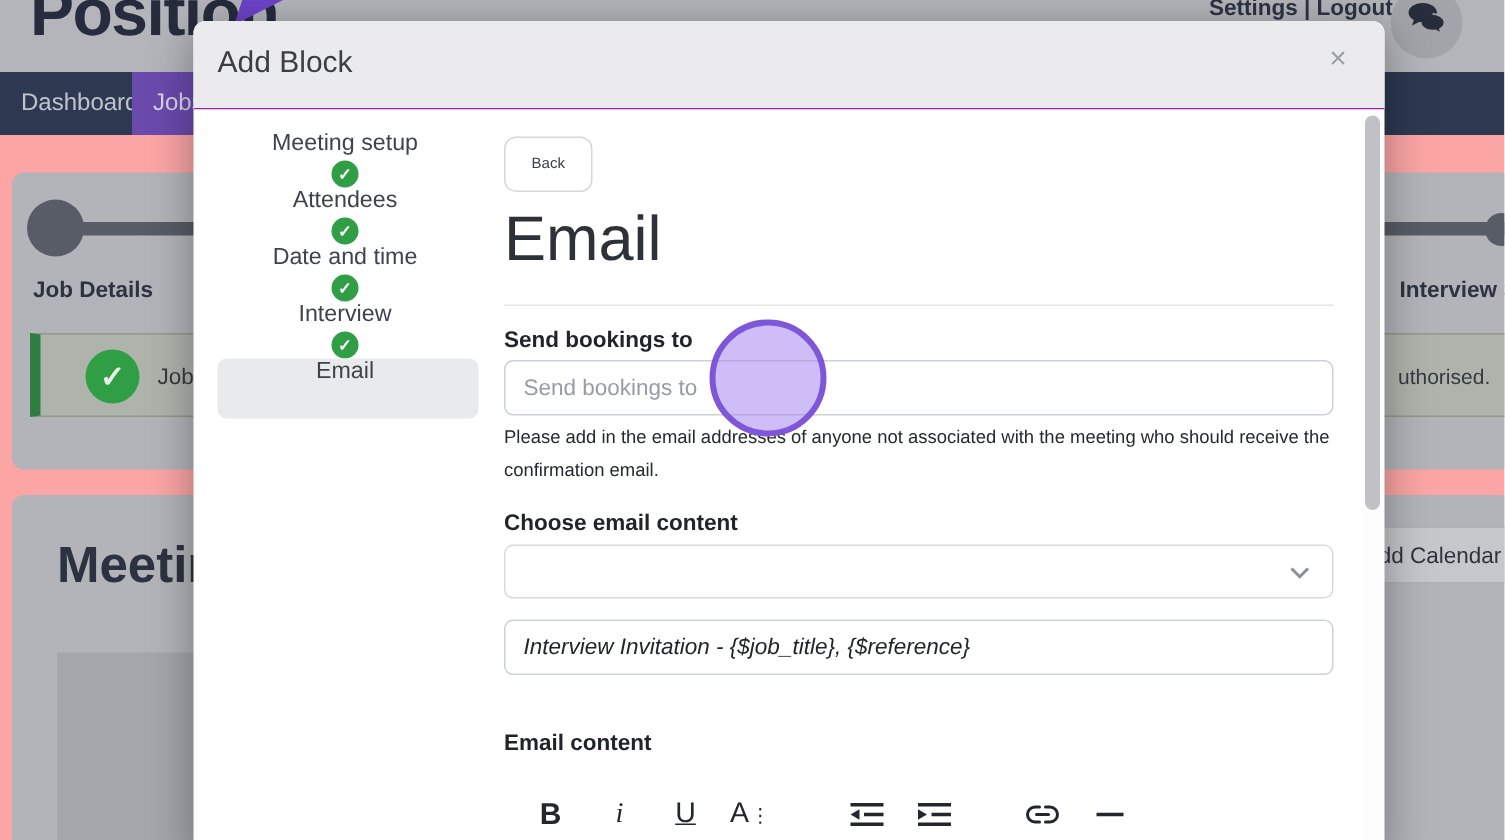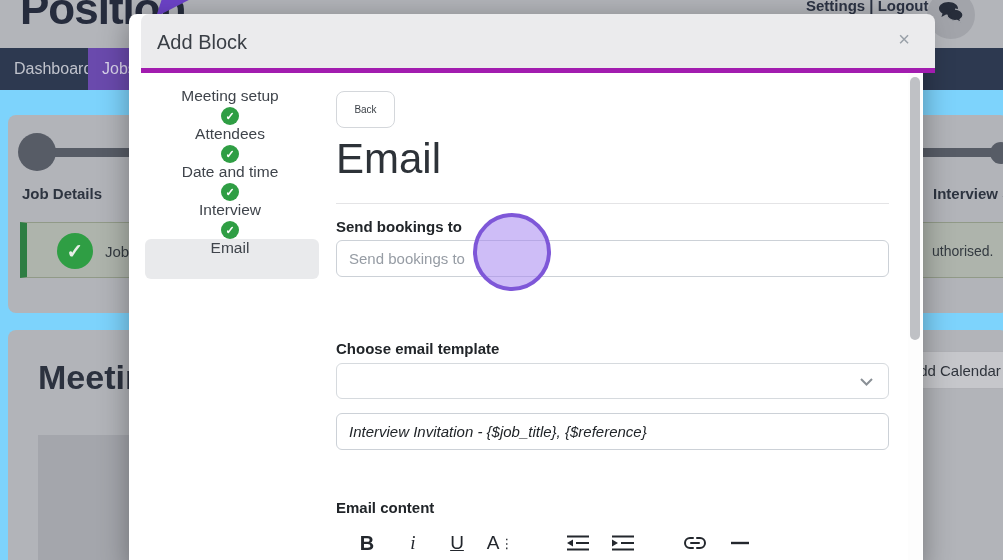--- a/index.html
+++ b/index.html
@@ -1,18 +1,18 @@
 <!DOCTYPE html>
 <html><head>
 <meta charset="utf-8">
 <style>
   * { margin:0; padding:0; box-sizing:border-box; }
   html,body { width:1003px; height:560px; overflow:hidden; }
   body { font-family:"Liberation Sans", sans-serif; }
-  .stage { position:relative; width:1003px; height:560px; background:#7dd3fc; overflow:hidden; }
+  .stage { position:relative; width:1003px; height:560px; background:#fca5a5; overflow:hidden; }
 
   
   .top-header { position:absolute; left:0; top:0; width:1003px; height:48px; background:#b3b5ba; }
   .brand { position:absolute; left:20px; top:-16px; font-size:44px; font-weight:800; letter-spacing:-1px; color:#262c3d; }
   .brand-mark { position:absolute; left:160px; top:-8px; width:0; height:0;
     border-left:30px solid #6d43c9; border-bottom:30px solid transparent; transform:rotate(18deg); }
   .header-links { position:absolute; left:806px; top:-3px; font-size:15px; font-weight:700; color:#2c3344; }
   .chat-btn { position:absolute; left:927px; top:-9px; width:48px; height:48px; border-radius:50%; background:#a2a4aa;
     display:flex; align-items:center; justify-content:center; }
   .nav-bar { position:absolute; left:0; top:48px; width:1003px; height:42px; background:#2d3950; }
@@ -37,22 +37,22 @@
   .banner-txt-r { position:absolute; left:905px; top:20px; font-size:14px; color:#333a40; white-space:nowrap; }
   .meeting-h { position:absolute; left:30px; top:28px; font-size:34px; font-weight:700; color:#2c323f; white-space:nowrap; }
   .content-block { position:absolute; left:30px; top:105px; width:370px; height:135px; background:#a4a6ac; }
   .add-calendar-btn { position:absolute; left:870px; top:351px; width:170px; height:38px; background:#c6c7cb;
     border:1px solid #b0b1b6; border-radius:4px; font-size:15px; color:#2f343c;
     display:flex; align-items:center; justify-content:center; white-space:nowrap; }
 
   
   .modal { position:absolute; left:129px; top:14px; width:794px; height:556px; background:#ffffff;
     border-radius:8px 8px 0 0; box-shadow:0 6px 30px rgba(0,0,0,.35); }
-  .modal-header { position:absolute; left:12px; top:0; width:794px; height:59px; background:#ebebed;
-    border-bottom:5px solid #a21caf; border-radius:8px 8px 0 0; }
+  .modal-header { position:absolute; left:0; top:0; width:794px; height:59px; background:#ebebed;
+    border-bottom:1px solid #a21caf; border-radius:8px 8px 0 0; }
   .modal-title { position:absolute; left:16px; top:17px; font-size:20px; color:#3a3f46; }
   .modal-close { position:absolute; left:748px; top:10px; width:30px; height:30px; font-size:20px; color:#99a0a8;
     display:flex; align-items:center; justify-content:center; cursor:pointer; }
 
   .steps { position:absolute; left:16px; top:73px; width:174px; }
   .step-item { position:relative; height:38px; display:flex; align-items:center; justify-content:space-between;
     padding:0 20px 0 16px; font-size:15.5px; color:#3f444b; border-radius:6px; cursor:pointer;flex-direction:column; }
   .step-item.selected { background:#e9eaec; height:40px; }
   .check-icon { width:18px; height:18px; border-radius:50%; background:#2f9e44; color:#fff; font-size:11px; font-weight:700;
     display:flex; align-items:center; justify-content:center; flex:0 0 18px; }
@@ -164,32 +164,36 @@
       </div>
     </div>
 
     <div class="content">
       <button class="back-btn">Back</button>
       <div class="email-h1">Email</div>
       <div class="divider"></div>
 
       <div class="fld-label bold" style="top:204px;">Send bookings to</div>
       <input class="text-input" style="top: 226px;" type="text" placeholder="Send bookings to">
-
-      <div class="fld-label bold" style="top:326px;">Choose email template</div>
+      <div class="help-text">
+        <span>Please add in the email addresses of anyone not associated with the meeting who should receive the</span>
+        <span>confirmation email.</span>
+      </div>
+
+      <div class="fld-label bold" style="top:326px;">Choose email content</div>
       <div class="select-box">
         <svg width="15" height="10" viewBox="0 0 15 10">
           <path d="M2 2l5.5 5.5L13 2" fill="none" stroke="#8a9096" stroke-width="2"></path>
         </svg>
       </div>
 
       <div class="fld-label" style="top:399px;">Email subject</div>
       <input class="text-input" style="top: 399px; font-style: italic;" type="text" value="Interview Invitation - {$job_title}, {$reference}">
 
-      <div class="fld-label bold" style="top:485px;">Email content</div>
+      <div class="fld-label bold" style="top:473px;">Email content</div>
 
       <div class="toolbar">
         <button class="tb-btn tb-bold">B</button>
         <button class="tb-btn tb-italic">i</button>
         <button class="tb-btn tb-underline">U</button>
         <button class="tb-btn tb-fontsize">A</button>
         <button class="tb-btn tb-outdent">
           <svg width="24" height="18" viewBox="0 0 24 18">
             <path d="M1 2.5h22 M10 9h13 M1 15.5h22" stroke="#23272d" stroke-width="2.2" fill="none"></path>
             <path d="M7 5.5v7L1 9z" fill="#23272d"></path>

